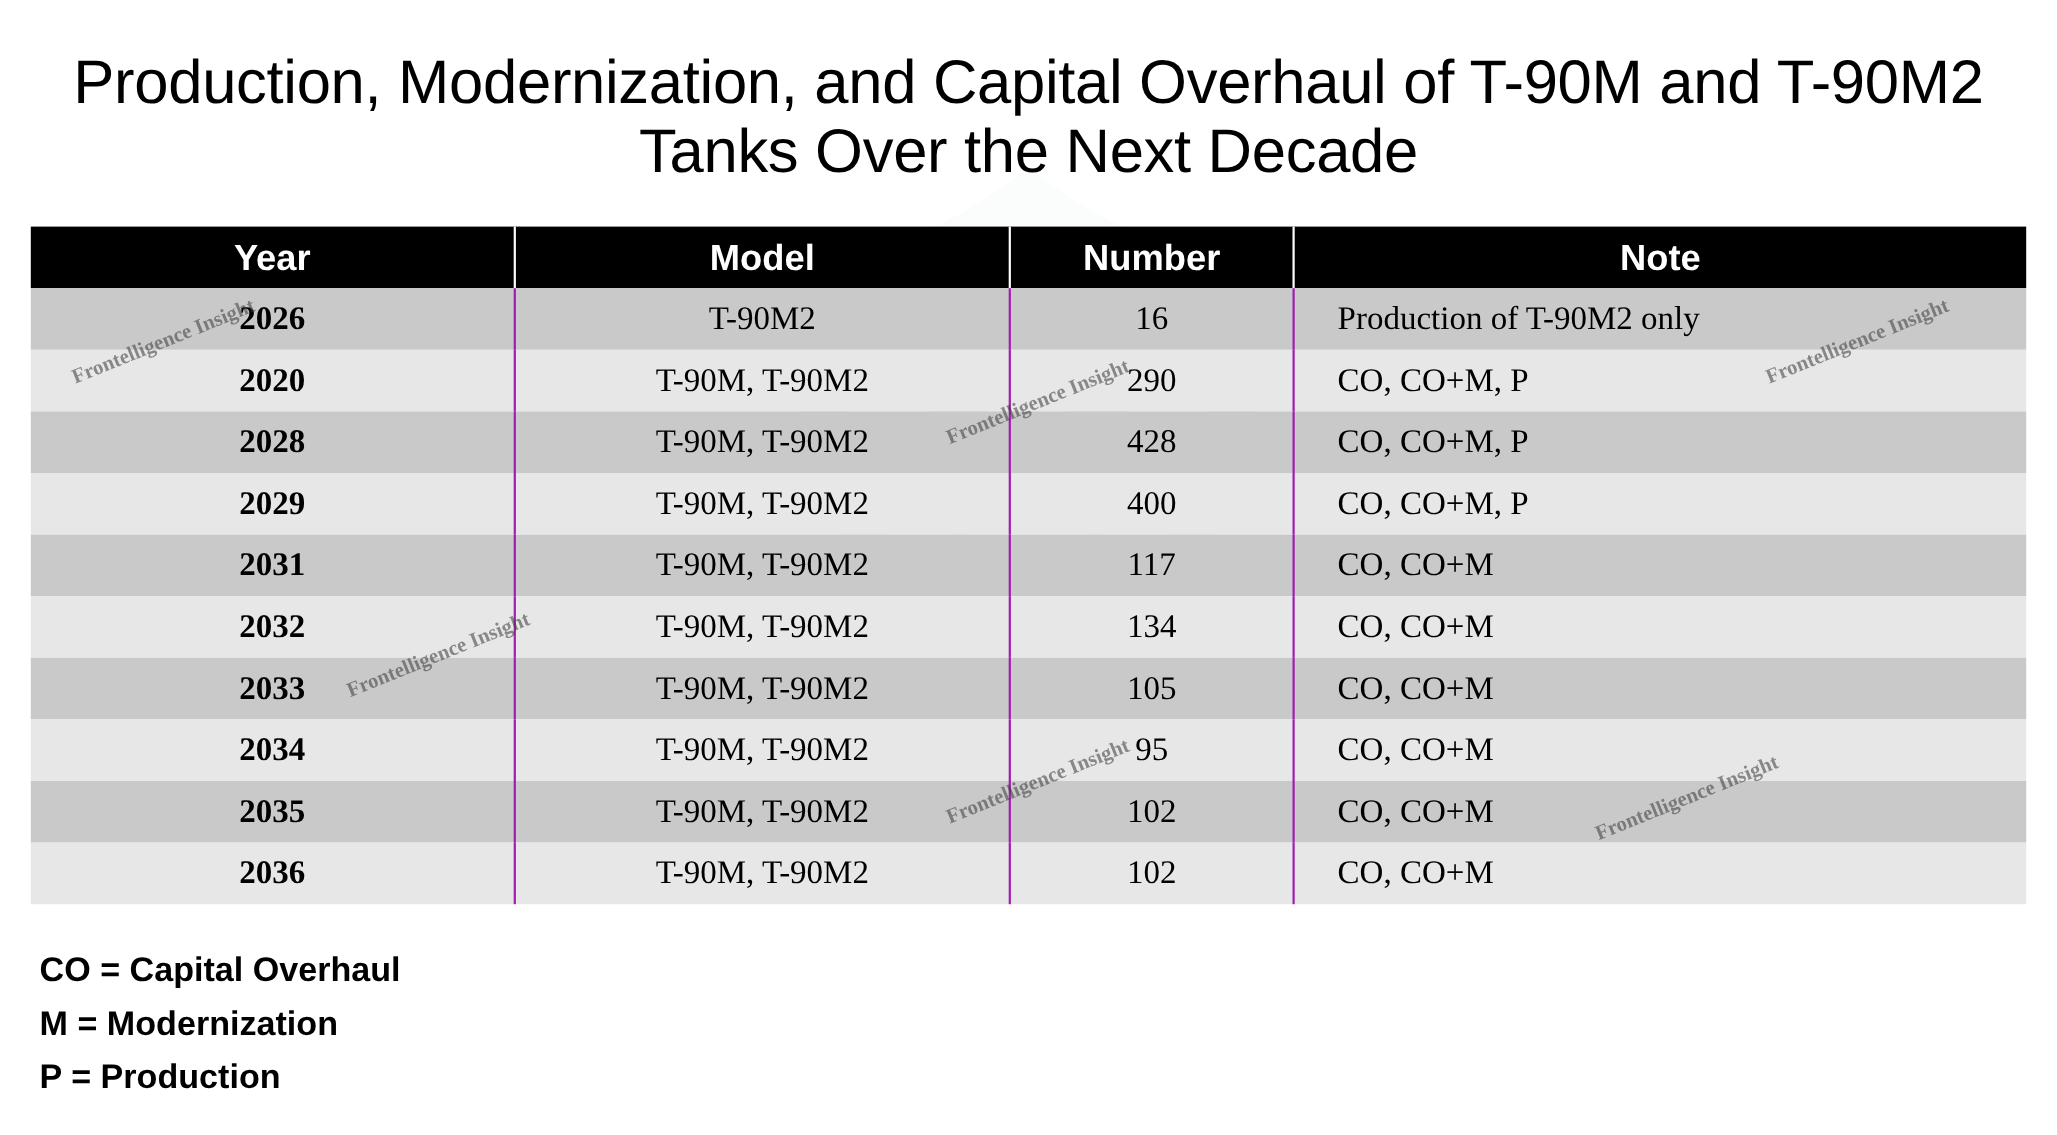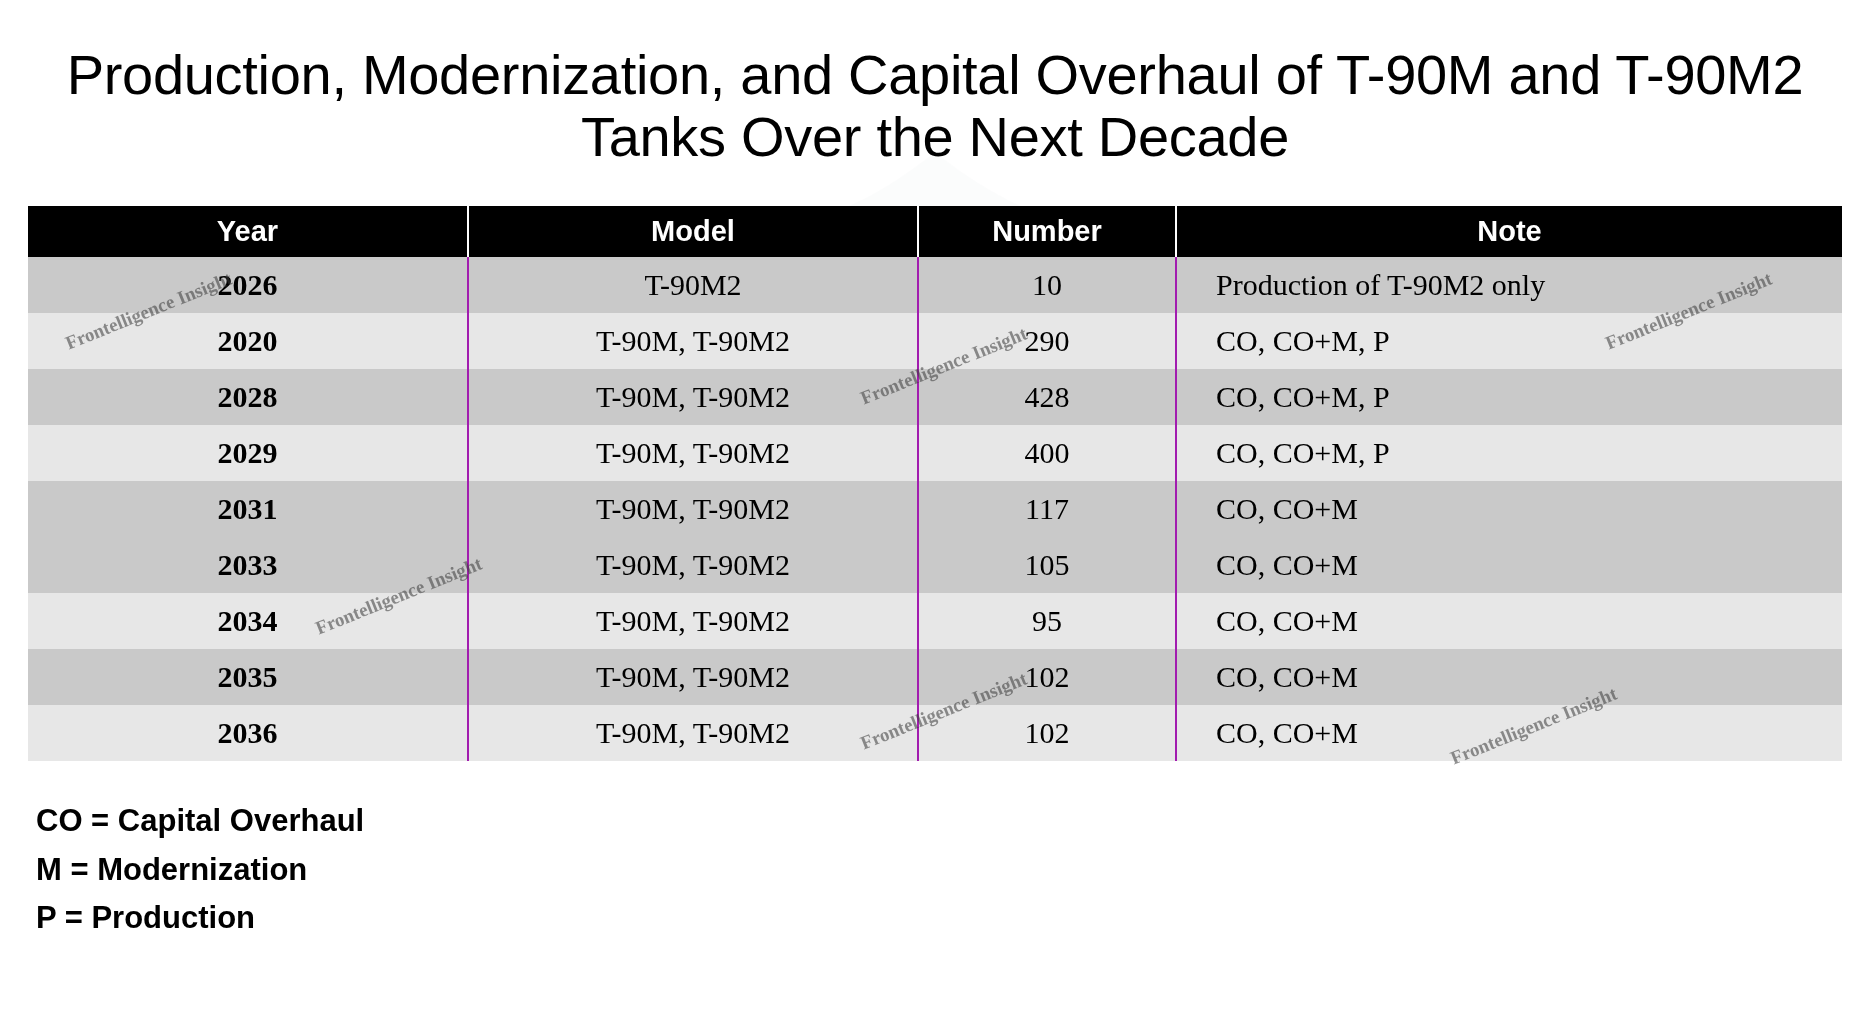--- a/index.html
+++ b/index.html
@@ -54,21 +54,21 @@
     width: 1814px;
   }
   table.data {
     border-collapse: collapse;
     width: 1814px;
     table-layout: fixed;
   }
   table.data th {
     background: #000000;
     color: #ffffff;
-    font-size: 29px;
+    font-size: 33px;
     font-weight: bold;
     padding: 9px 0;
     text-align: center;
     border-right: 2px solid #ffffff;
   }
   table.data th:last-child { border-right: none; }
 
   table.data td {
     font-family: "Liberation Serif", serif;
     font-size: 30px;
@@ -152,21 +152,21 @@
           <th>Year</th>
           <th>Model</th>
           <th>Number</th>
           <th>Note</th>
         </tr>
       </thead>
       <tbody>
         <tr class="row-odd">
           <td class="c-year">2026</td>
           <td class="c-model">T-90M2</td>
-          <td class="c-number">10</td>
+          <td class="c-number">16</td>
           <td class="c-note">Production of T-90M2 only</td>
         </tr>
         <tr class="row-even">
           <td class="c-year">2020</td>
           <td class="c-model">T-90M, T-90M2</td>
           <td class="c-number">290</td>
           <td class="c-note">CO, CO+M, P</td>
         </tr>
         <tr class="row-odd">
           <td class="c-year">2028</td>
@@ -177,20 +177,26 @@
         <tr class="row-even">
           <td class="c-year">2029</td>
           <td class="c-model">T-90M, T-90M2</td>
           <td class="c-number">400</td>
           <td class="c-note">CO, CO+M, P</td>
         </tr>
         <tr class="row-odd">
           <td class="c-year">2031</td>
           <td class="c-model">T-90M, T-90M2</td>
           <td class="c-number">117</td>
+          <td class="c-note">CO, CO+M</td>
+        </tr>
+        <tr class="row-even">
+          <td class="c-year">2032</td>
+          <td class="c-model">T-90M, T-90M2</td>
+          <td class="c-number">134</td>
           <td class="c-note">CO, CO+M</td>
         </tr>
         <tr class="row-odd">
           <td class="c-year">2033</td>
           <td class="c-model">T-90M, T-90M2</td>
           <td class="c-number">105</td>
           <td class="c-note">CO, CO+M</td>
         </tr>
         <tr class="row-even">
           <td class="c-year">2034</td>

